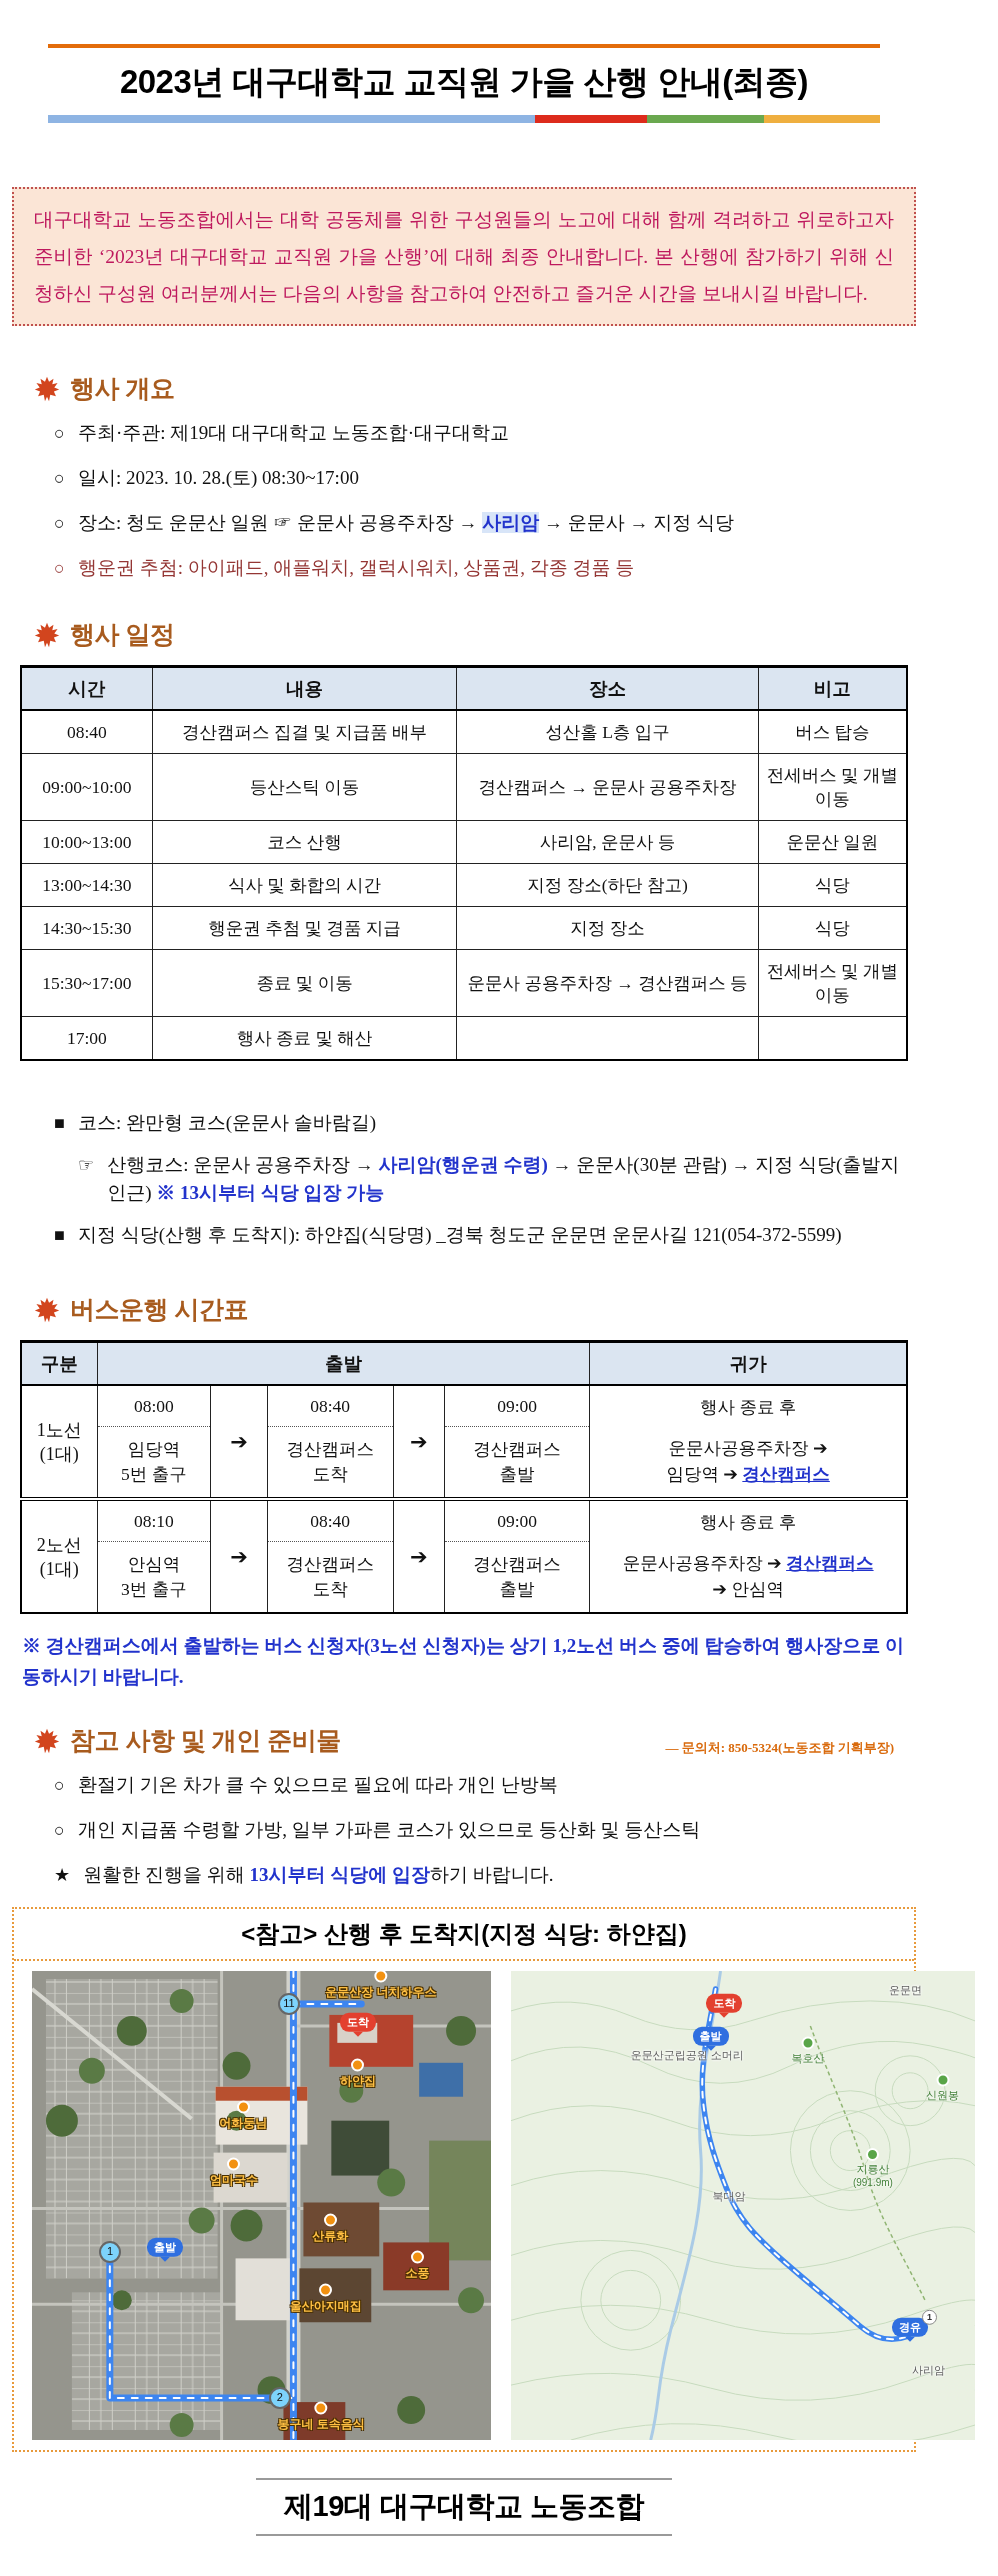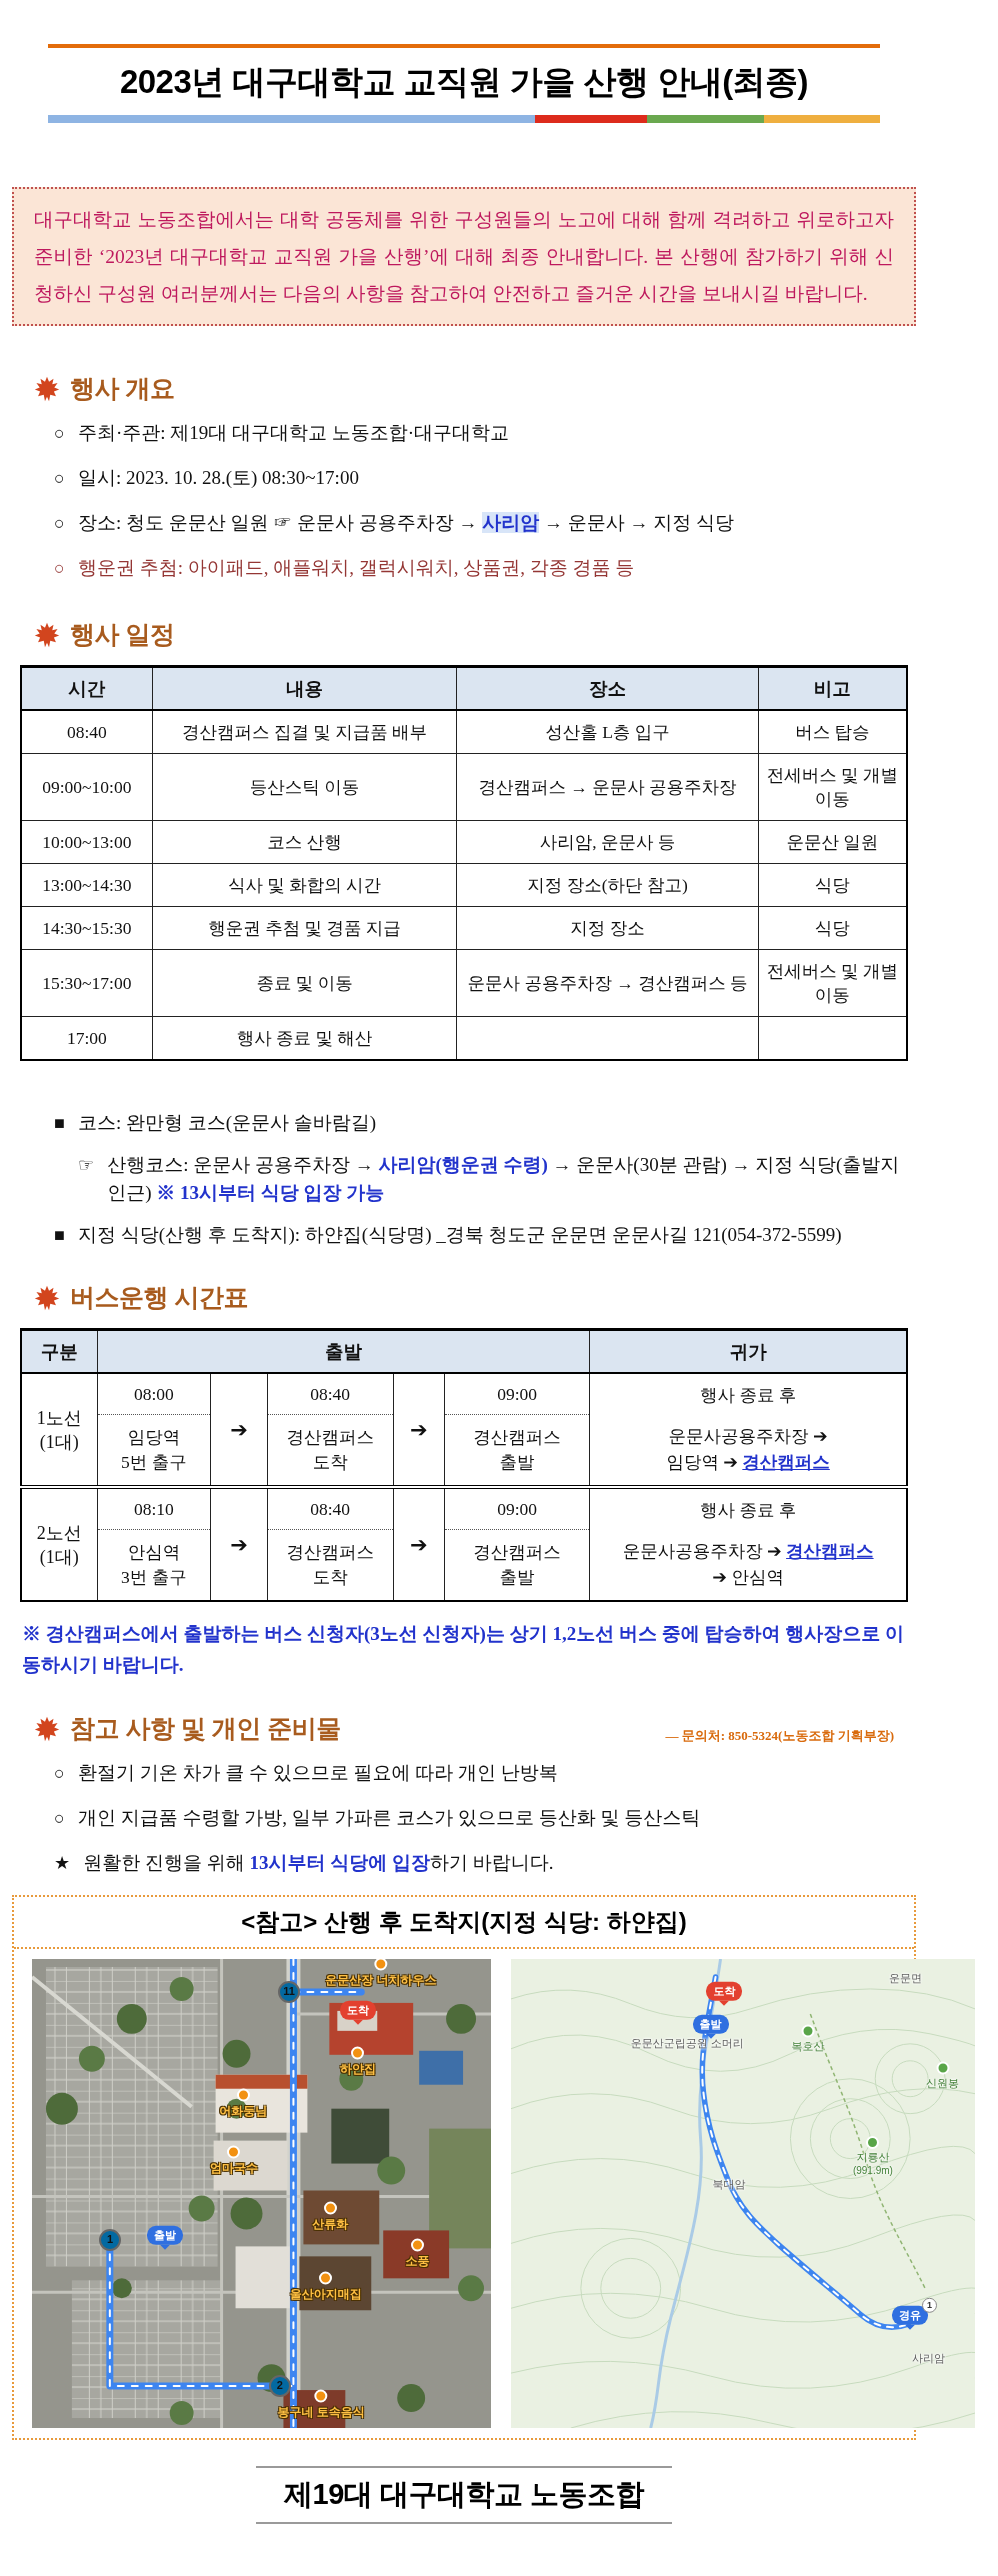--- a/index.html
+++ b/index.html
@@ -75,23 +75,23 @@
   .map-right{width:464px;}
   .m-pin{position:absolute;transform:translate(-50%,-100%);color:#fff;font-size:11px;
     font-weight:bold;padding:3px 7px;border-radius:9px;line-height:1.2;z-index:4;
     font-family:"Liberation Sans",sans-serif;white-space:nowrap;}
   .m-pin::after{content:'';position:absolute;left:50%;top:100%;transform:translateX(-50%);
     border:5px solid transparent;}
   .m-pin.red{background:#E3402F;} .m-pin.red::after{border-top-color:#E3402F;}
   .m-pin.blue{background:#2F6FE0;} .m-pin.blue::after{border-top-color:#2F6FE0;}
   .m-pin .badge{position:absolute;top:-8px;right:-9px;background:#fff;border:1px solid #888;
     border-radius:50%;width:13px;height:13px;font-size:9px;line-height:13px;text-align:center;color:#333;}
-  .m-num{position:absolute;transform:translate(-50%,-50%);background:#0369a1;border:2px solid #666;
+  .m-num{position:absolute;transform:translate(-50%,-50%);background:#7dd3fc;border:2px solid #666;
     border-radius:50%;width:18px;height:18px;font-size:11px;line-height:17px;text-align:center;
-    color:#111;font-weight:bold;z-index:3;font-family:"Liberation Sans",sans-serif;box-sizing:content-box;}
+    color:#111;font-weight:normal;z-index:3;font-family:"Liberation Sans",sans-serif;box-sizing:content-box;}
   .m-place{position:absolute;transform:translate(-50%,-50%);display:flex;flex-direction:column;
     align-items:center;z-index:2;font-weight:bold;font-size:12px;color:#FFC043;white-space:nowrap;
     font-family:"Liberation Sans",sans-serif;
     text-shadow:-1px -1px 0 #4a3000,1px -1px 0 #4a3000,-1px 1px 0 #4a3000,1px 1px 0 #4a3000;}
   .m-place .dot{width:13px;height:13px;border-radius:50%;background:#F29111;border:2px solid #fff;
     box-sizing:border-box;margin-bottom:1px;}
   .m-gray{position:absolute;transform:translate(-50%,-50%);color:#5d5d5d;font-size:11px;z-index:2;
     font-family:"Liberation Sans",sans-serif;white-space:nowrap;
     text-shadow:0 0 3px #fff,0 0 3px #fff,0 0 3px #fff;}
   .m-peak{position:absolute;transform:translate(-50%,-50%);display:flex;flex-direction:column;
@@ -104,21 +104,21 @@
   
   .footer{text-align:center;margin:26px 0 18px;}
   .footer-inner{display:inline-block;font-family:"Liberation Sans",sans-serif;font-weight:bold;
     font-size:29px;letter-spacing:-0.5px;color:#000;padding:7px 28px;
     border-top:2px solid #9a9a9a;border-bottom:2px solid #9a9a9a;}
 
   
   #sec-overview{margin-top:46px;}
   #sec-schedule{margin-top:36px;}
   #sec-course{margin-top:48px;}
-  #sec-bus{margin-top:32px;}
+  #sec-bus{margin-top:44px;}
   #sec-notes{margin-top:32px;}
 </style>
 </head>
 <body>
 
 <div class="page">
 
   <div class="top-rule"></div>
   <h1 class="main-title">2023년 대구대학교 교직원 가을 산행 안내(최종)</h1>
   <div class="color-bar">

